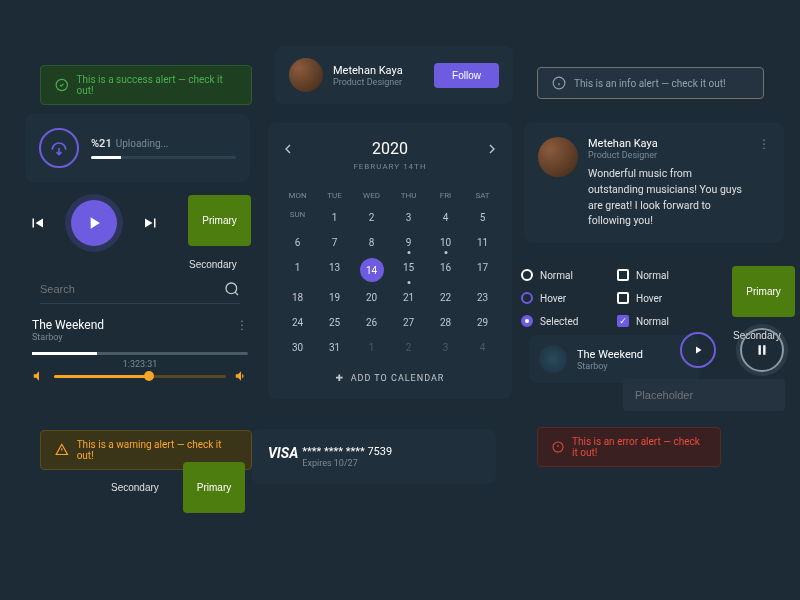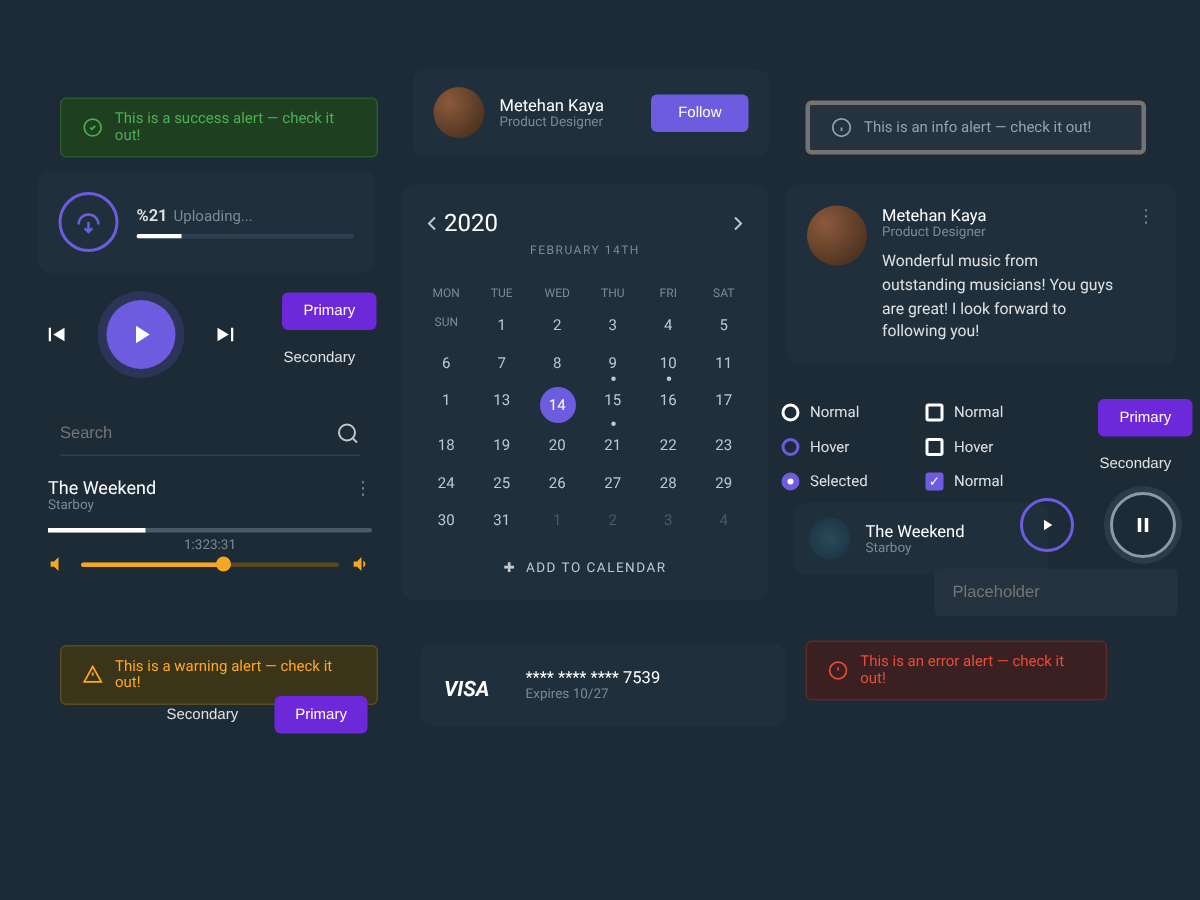--- a/index.html
+++ b/index.html
@@ -2,23 +2,23 @@
 <html><head>
 <meta charset="utf-8">
 <style>
 *{margin:0;padding:0;box-sizing:border-box}
 body{background:#1c2b36;font-family:-apple-system,BlinkMacSystemFont,"Segoe UI",Roboto,sans-serif;color:#e0e0e0;font-size:12px;width:800px;height:600px;overflow:hidden;position:relative}
 .card{background:#1f2f3b;border-radius:8px}
 
 
 .alert{display:flex;align-items:center;gap:8px;padding:8px 14px;border-radius:4px;font-size:10px;position:absolute}
 .alert-success{background:#1e4020;border:1px solid #2d5930;color:#4caf50;left:40px;top:65px;width:212px}
-.alert-info{background:#24333f;border:3px solid #737373;color:#90a4ae;left:537px;top:67px;width:227px}
+.alert-info{background:#24333f;border:1px solid #737373;color:#90a4ae;left:537px;top:67px;width:227px}
 .alert-warning{background:#3a3418;border:1px solid #594d20;color:#ffa726;left:40px;top:430px;width:212px}
-.alert-error{background:#3a2020;border:1px solid #5a2828;color:#e74c3c;left:537px;top:427px;width:201px}
+.alert-error{background:#3a2020;border:1px solid #5a2828;color:#e74c3c;left:537px;top:427px;width:184px}
 
 
 .profile-card{position:absolute;left:275px;top:46px;width:238px;padding:12px 14px;display:flex;align-items:center;gap:10px}
 .avatar{width:34px;height:34px;border-radius:50%;background:radial-gradient(circle at 30% 30%,#8b5a3c,#3d2817);flex-shrink:0}
 .profile-info{flex:1}
 .name{font-size:11px;color:#fff}
 .role{font-size:9px;color:#7a8a96}
 .follow-btn{background:#6e5ce0;color:#fff;border:none;padding:7px 18px;border-radius:4px;font-size:10px;cursor:pointer}
 
 
@@ -30,21 +30,21 @@
 .upload-label{color:#7a8a96;margin-left:4px}
 .progress{height:3px;background:#2f4150;border-radius:2px;overflow:hidden}
 .progress-fill{height:100%;background:#fff;width:21%}
 
 
 .media-controls{position:absolute;left:25px;top:200px;display:flex;align-items:center;gap:22px}
 .ctrl-btn{width:24px;height:24px;color:#fff;display:flex;align-items:center;justify-content:center;cursor:pointer}
 .play-big{width:46px;height:46px;border-radius:50%;background:#6e5ce0;box-shadow:0 0 0 6px rgba(110,92,224,0.2);display:flex;align-items:center;justify-content:center;cursor:pointer}
 
 
-.btn-primary{background:#6d28d9;color:#fff;border:none;padding:7px 14px;border-radius:4px;font-size:10px;cursor:pointer}
+.btn-primary{background:#4d7c0f;color:#fff;border:none;padding:20px 14px;border-radius:4px;font-size:10px;cursor:pointer}
 .btn-secondary{background:transparent;color:#e0e0e0;border:none;padding:7px 14px;font-size:10px;cursor:pointer}
 .btns-1{position:absolute;left:175px;top:195px;display:flex;flex-direction:column;gap:6px;align-items:flex-end}
 
 
 .search{position:absolute;left:40px;top:281px;width:200px;display:flex;align-items:center;justify-content:space-between;border-bottom:1px solid #2f4150;padding-bottom:6px}
 .search input{background:transparent;border:none;color:#7a8a96;font-size:11px;outline:none;width:150px}
 
 
 .np-card{position:absolute;left:32px;top:318px;width:216px}
 .np-head{display:flex;justify-content:space-between;align-items:flex-start;margin-bottom:10px}
@@ -57,32 +57,32 @@
 .vol-bar{flex:1;height:3px;background:#5a4820;border-radius:2px;position:relative}
 .vol-fill{height:100%;background:#f5a623;width:55%;border-radius:2px}
 .vol-knob{position:absolute;left:55%;top:50%;transform:translate(-50%,-50%);width:10px;height:10px;border-radius:50%;background:#f5a623}
 
 
 .btns-2{position:absolute;left:95px;top:462px;display:flex;gap:8px;align-items:center}
 
 
 .cal{position:absolute;left:268px;top:123px;width:244px;padding:16px 12px}
 .cal-head{display:flex;align-items:center;justify-content:space-between;margin-bottom:4px}
-.cal-year{font-size:16px;color:#fff;}
+.cal-year{font-size:16px;color:#fff;text-align:center}
 .cal-sub{font-size:8px;color:#7a8a96;text-align:center;letter-spacing:1px;margin-bottom:16px}
 .cal-grid{display:grid;grid-template-columns:repeat(6,1fr);gap:2px;text-align:center}
 .cal-dow{font-size:8px;color:#7a8a96;padding:4px 0}
 .cal-day{font-size:10px;color:#c0c8ce;padding:6px 0;position:relative;cursor:pointer}
 .cal-day.dim{color:#4a5a68}
 .cal-day.sel{background:#6e5ce0;border-radius:50%;color:#fff;width:24px;height:24px;display:flex;align-items:center;justify-content:center;margin:0 auto}
 .cal-day.dot::after{content:"";position:absolute;bottom:0;left:50%;transform:translateX(-50%);width:3px;height:3px;border-radius:50%;background:#c0c8ce}
 .cal-add{text-align:center;font-size:9px;color:#c0c8ce;letter-spacing:1px;margin-top:14px;cursor:pointer}
 
 
-.visa{position:absolute;left:280px;top:429px;width:244px;padding:16px;display:flex;align-items:flex-end;gap:24px}
+.visa{position:absolute;left:252px;top:429px;width:244px;padding:16px;display:flex;align-items:flex-start;gap:4px}
 .visa-logo{font-weight:700;font-style:italic;font-size:14px;color:#fff}
 .visa-num{font-size:11px;color:#fff}
 .visa-exp{font-size:9px;color:#7a8a96}
 
 
 .comment{position:absolute;left:524px;top:123px;width:260px;padding:14px;display:flex;gap:10px}
 .comment .avatar{width:40px;height:40px}
 .comment-body{flex:1}
 .comment-text{font-size:10.5px;color:#e0e0e0;margin-top:6px;line-height:1.5}
 .more-btn{color:#7a8a96;cursor:pointer;align-self:flex-start}

